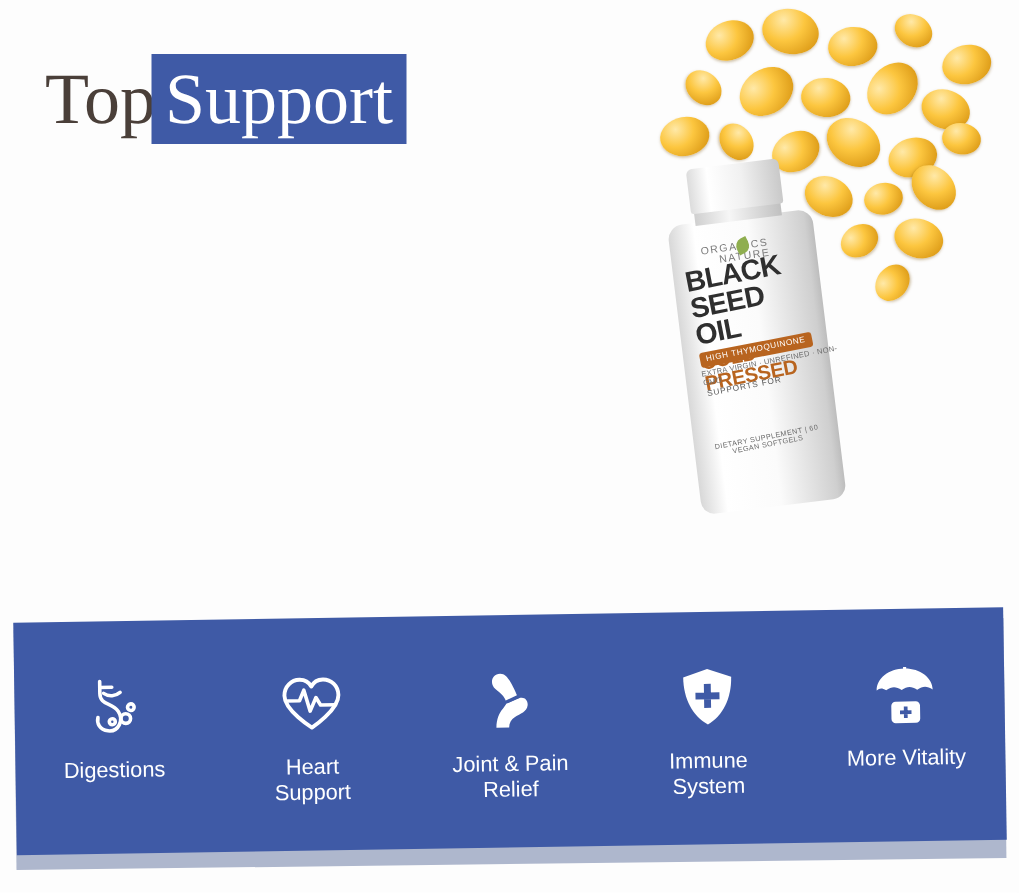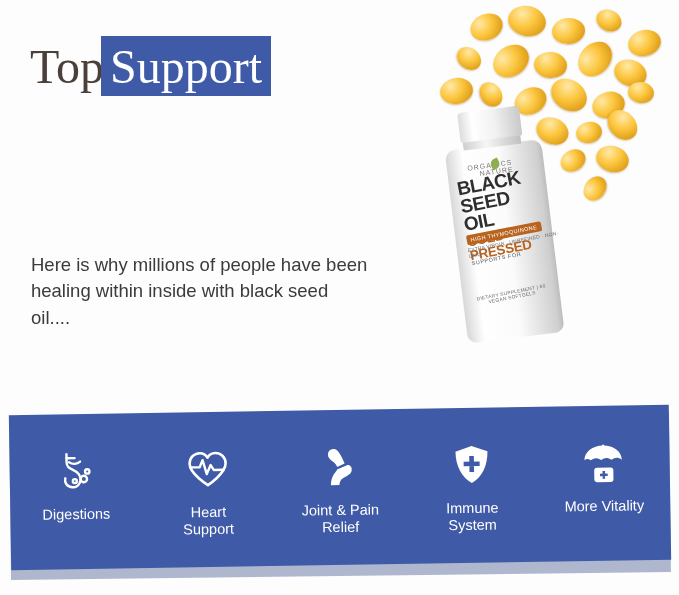--- a/index.html
+++ b/index.html
@@ -306,21 +306,20 @@
     <div class="headline-row">
       <span class="hl-word">Top</span>
       <span class="hl-highlight">
         <span class="band-shadow"></span>
         <span class="band"></span>
         <span class="txt">Support</span>
       </span>
     </div>
   </div>
 
-  <div class="subtext">Here is why millions of people have been healing within inside with black seed oil....</div>
 
   <div class="product-area">
     <div id="capsule-host">
         <div class="capsule md" style="left: 70px; top: 14px; transform: rotate(-22deg);"></div>
         <div class="capsule lg" style="left: 108px; top: 6px; transform: rotate(12deg);"></div>
         <div class="capsule md" style="left: 152px; top: 18px; transform: rotate(-6deg);"></div>
         <div class="capsule sm" style="left: 196px; top: 10px; transform: rotate(28deg);"></div>
         <div class="capsule md" style="left: 228px; top: 30px; transform: rotate(-14deg);"></div>
         <div class="capsule sm" style="left: 56px; top: 48px; transform: rotate(40deg);"></div>
         <div class="capsule lg" style="left: 92px; top: 46px; transform: rotate(-34deg);"></div>

